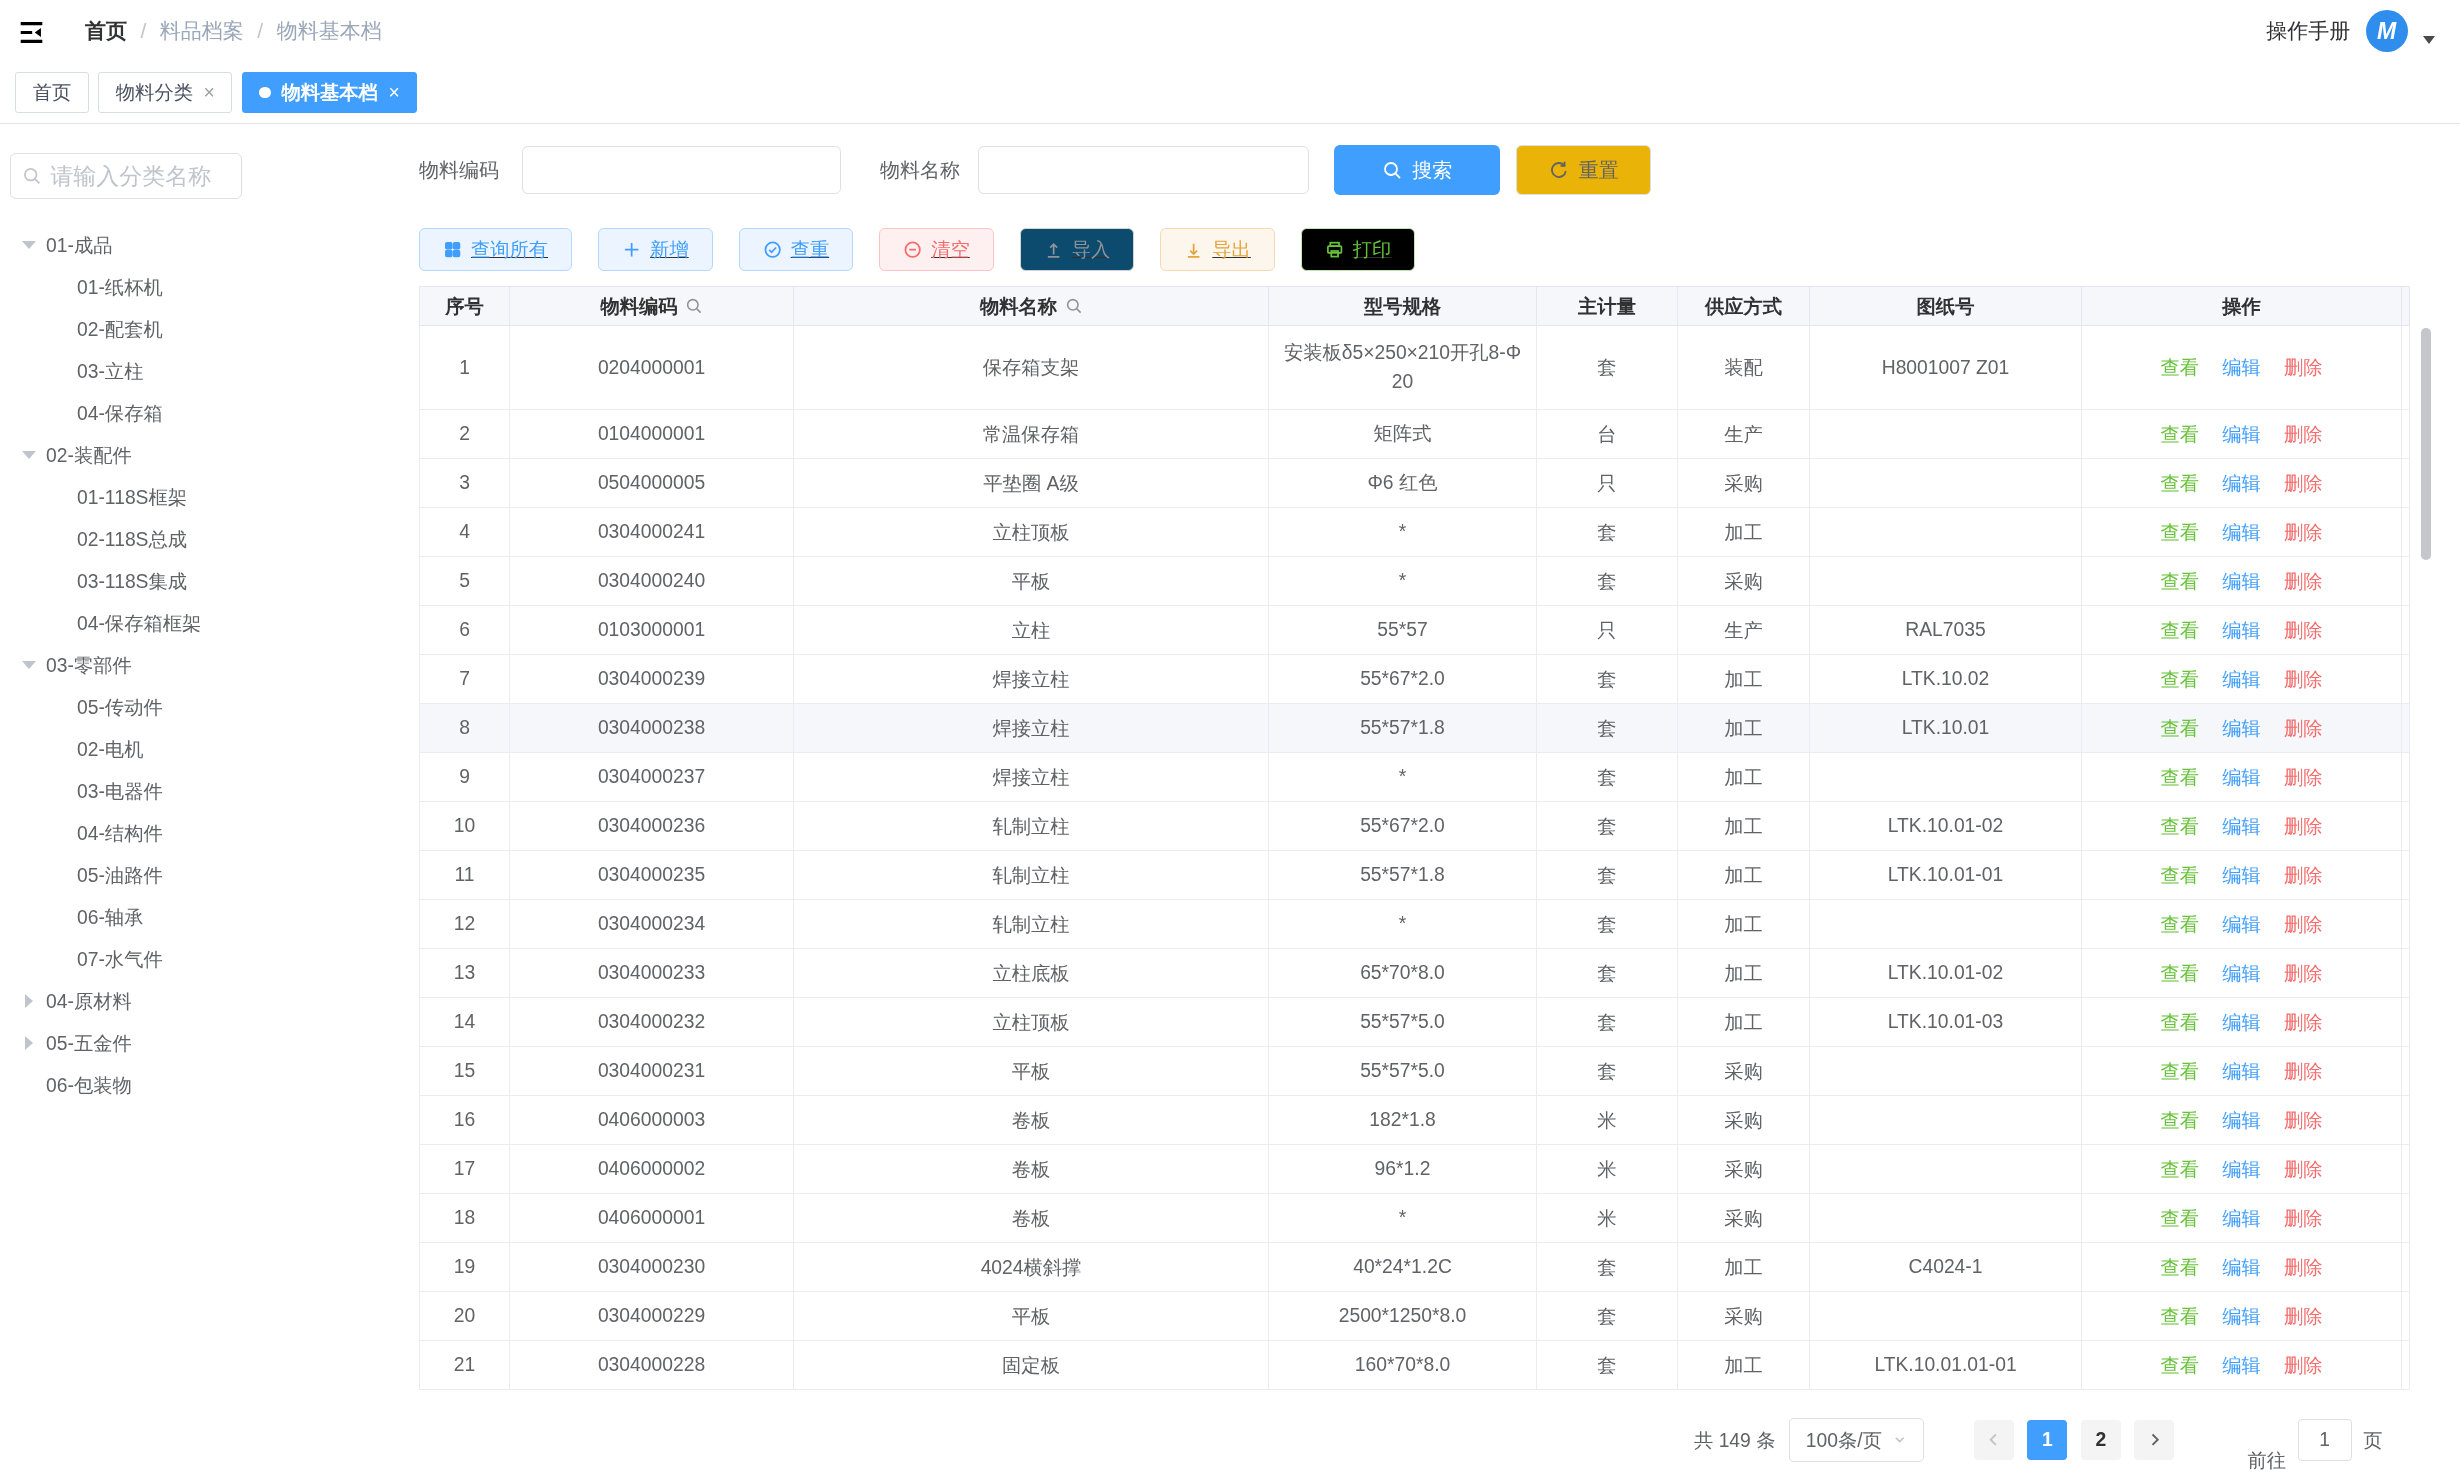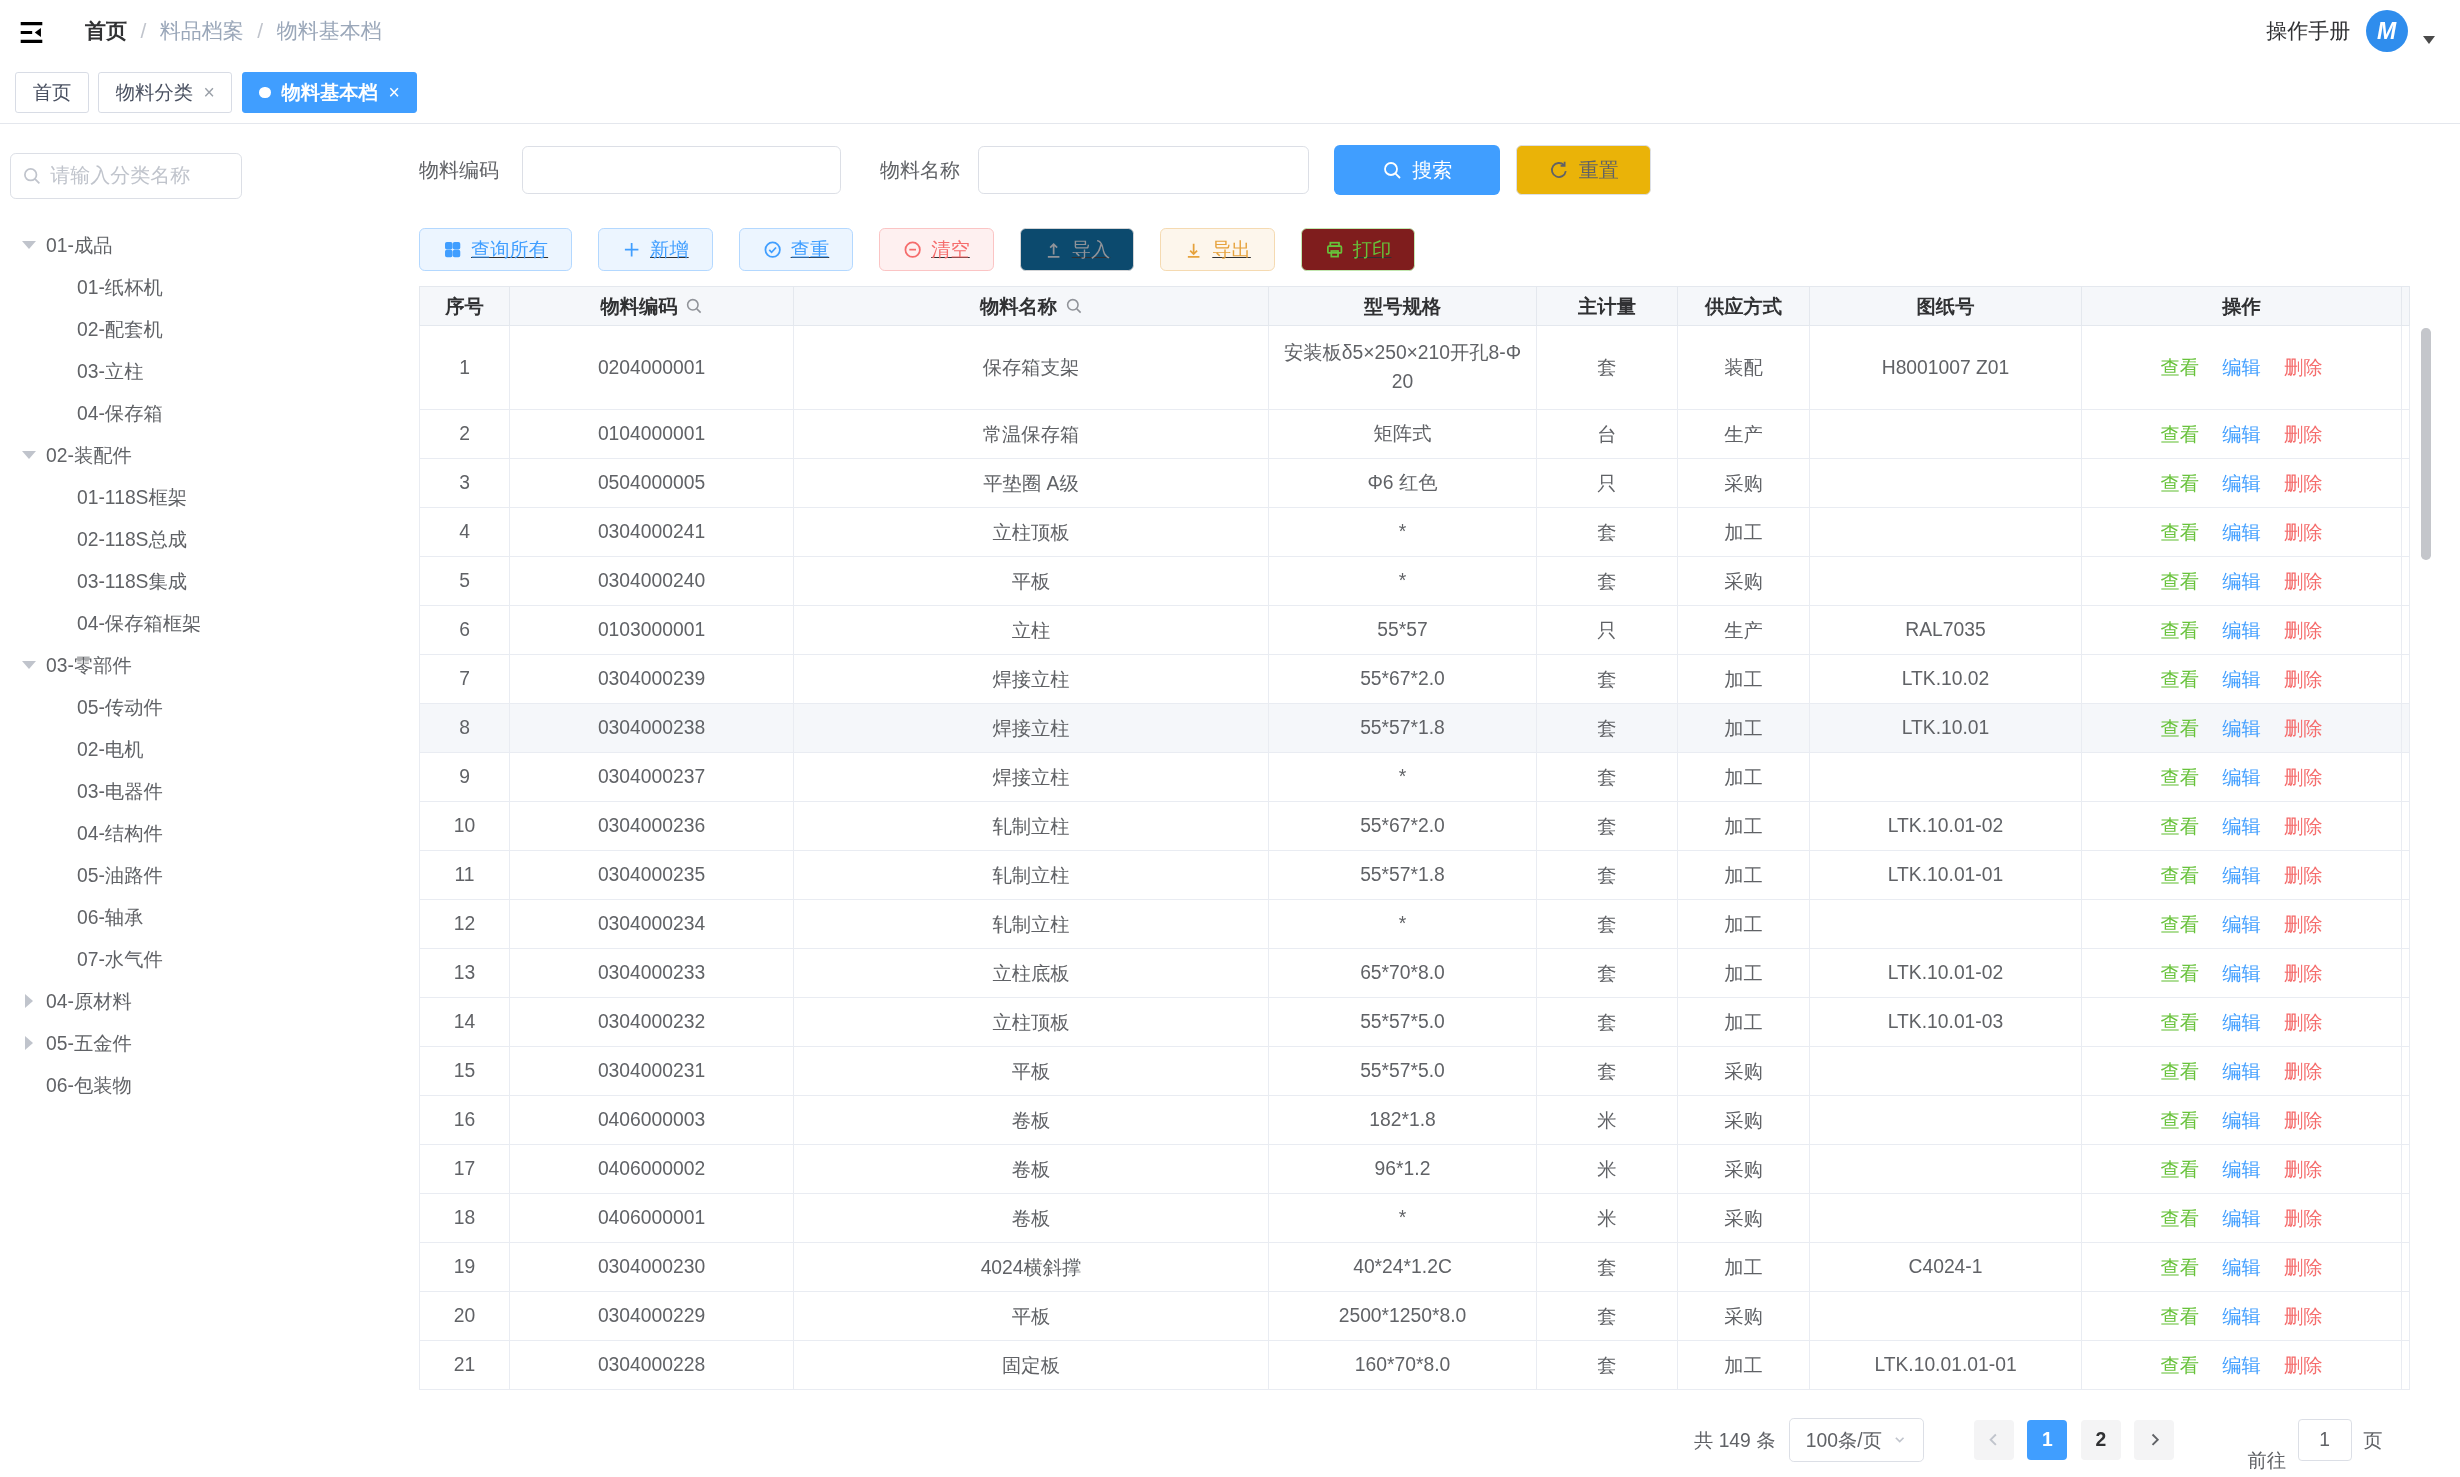--- a/index.html
+++ b/index.html
@@ -33,22 +33,22 @@
          display:inline-flex; align-items:center; gap:10.6px; font-size:19.3px; color:#495060; cursor:pointer; }
   .tab .dot { width:11.6px; height:11.6px; border-radius:50%; background:#fff; }
   .tab .close { font-size:19.3px; color:#9aa0a8; line-height:1; }
   .tab.active { background:var(--primary); border-color:var(--primary); color:#fff; font-weight:700; }
   .tab.active .close { color:#fff; font-weight:400; }
 
   
   .sidebar { position:absolute; top:124px; left:0; width:290px; bottom:0; background:#fff; }
   .side-search { position:absolute; left:9.7px; top:29px; width:232px; height:46px; border:1px solid #dcdfe6;
                  border-radius:5.8px; display:flex; align-items:center; padding:0 11.6px; gap:8.7px; color:#c0c4cc; }
-  .side-search input { border:0; outline:0; width:100%; font-size:20px; color:#b91c1c;
-                       font-family:Liberation Mono, monospace; background:transparent; }
+  .side-search input { border:0; outline:0; width:100%; font-size:23px; color:#b91c1c;
+                       font-family:Liberation Sans, sans-serif; background:transparent; }
   .side-search input::placeholder { color:#c0c4cc; }
   .tree { position:absolute; top:100px; left:0; right:0; }
   .tree-row { height:42px; display:flex; align-items:center; font-size:19.3px; color:#606266; cursor:pointer; }
   .tree-row .arrbox { width:15.4px; margin-left:21px; margin-right:9.7px; display:flex; justify-content:center; }
   .tree-row.child { padding-left:77px; }
   .arr-down { width:0; height:0; border-left:7.7px solid transparent; border-right:7.7px solid transparent; border-top:8.7px solid #c0c4cc; }
   .arr-right { width:0; height:0; border-top:7.7px solid transparent; border-bottom:7.7px solid transparent; border-left:8.7px solid #c0c4cc; }
 
   
   .main { position:absolute; left:419px; top:124px; width:2001px; height:1354px; }
@@ -64,21 +64,21 @@
   .btn-search { width:166px; margin-left:25px; background:var(--primary); color:#fff; }
   .btn-reset  { width:135px; margin-left:16px; background:#eab308; border-color:#dcdfe6; color:#606266; }
 
   .toolbar { position:absolute; top:104px; left:0; display:flex;text-decoration:underline; }
   .tbtn { height:43px; padding:0 23px; margin-right:26px; border-radius:5.8px; font-size:19.3px;
           display:inline-flex; align-items:center; gap:8.7px; cursor:pointer; border:1px solid transparent; font-family:inherit; }
   .t-primary { background:#ecf5ff; border-color:#b3d8ff; color:#409eff; }
   .t-danger  { background:#fef0f0; border-color:#fbc4c4; color:#f56c6c; }
   .t-info    { background:#0c4a6e; border-color:#d3d4d6; color:#909399; }
   .t-warning { background:#fdf6ec; border-color:#f5dab1; color:#e6a23c; }
-  .t-success { background:#7f1d1d; border-color:#c2e7b0; color:#67c23a; }
+  .t-success { background:#000000; border-color:#c2e7b0; color:#67c23a; }
 
   table.grid { position:absolute; top:162px; left:0; width:1990px; border-collapse:collapse; table-layout:fixed;
                font-size:19.3px; color:#606266; }
   .grid th, .grid td { border:1px solid #e9ecf2; text-align:center; padding:1.9px 9.7px; overflow:hidden; }
   .grid thead th { background:#f5f7fa; height:39px; color:#303133; font-weight:700; border-color:#e4e8ee; }
   .grid thead th .hicon { display:inline-block; vertical-align:-1.9px; margin-left:7.7px; color:#909399; cursor:pointer; }
   .grid tbody tr { height:49px; background:#fff; }
   .grid tbody tr.tall { height:84px; }
   .grid tbody tr.hl { background:#f5f7fa; }
   .grid td.spec { word-break:break-all; line-height:1.5; }

